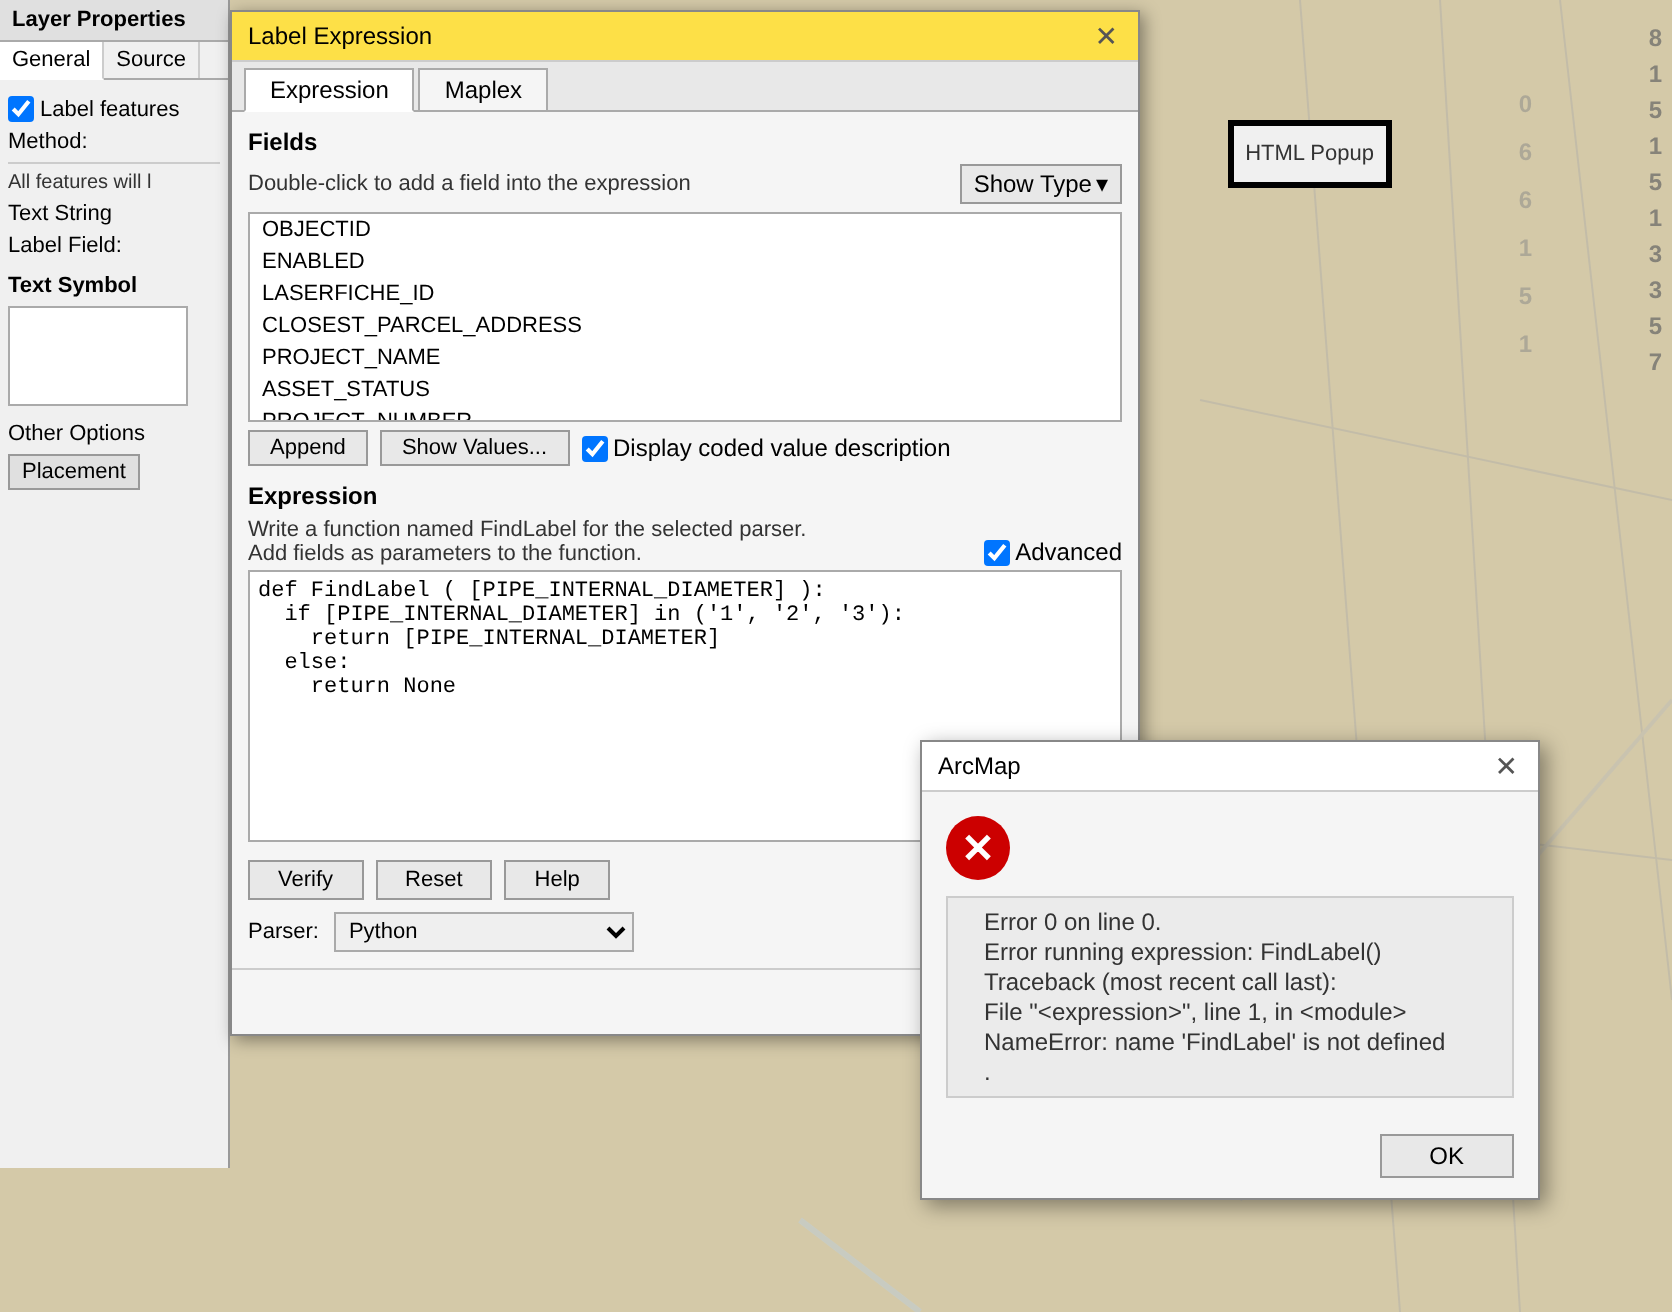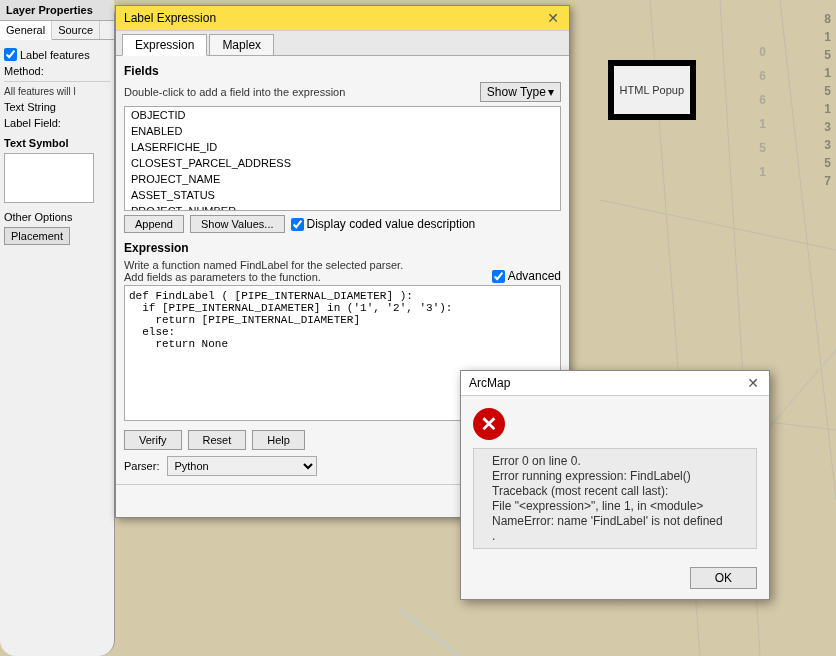--- a/index.html
+++ b/index.html
@@ -8,24 +8,23 @@
     
     .map-bg {
       position: absolute;
       top: 0; left: 0; width: 836px; height: 656px;
       background: #d4c9a8;
     }
 
     
     .layer-properties {
       position: absolute;
-      top: 0; left: 0; width: 115px; height: 656px;
+      top: 0; left: 0; width: 115px; height: 584px;
       background: #f0f0f0;
       border-right: 1px solid #999;
-      border-radius: 16px;
     }
     .layer-properties-title {
       background: #e0e0e0;
       padding: 4px 6px;
       font-weight: bold;
       font-size: 11px;
       border-bottom: 1px solid #aaa;
     }
     .lp-tabs {
       display: flex;
@@ -64,22 +63,22 @@
     .lp-placement-btn {
       font-size: 11px; padding: 2px 6px;
       background: #e0e0e0; border: 1px solid #999;
       cursor: pointer;
     }
     .html-popup {
       position: absolute;
       top: 60px; right: 140px;
       font-size: 11px; color: #333;
       background: #f0f0f0;
-      padding: 18px 6px;
-      border: 6px solid #000000;
+      padding: 8px 6px;
+      border: 3px solid #000000;
     }
 
     
     .dialog-label-expr {
       position: absolute;
       top: 5px; left: 115px;
       width: 455px;
       background: #f5f5f5;
       border: 1px solid #888;
       box-shadow: 2px 2px 8px rgba(0,0,0,0.4);

